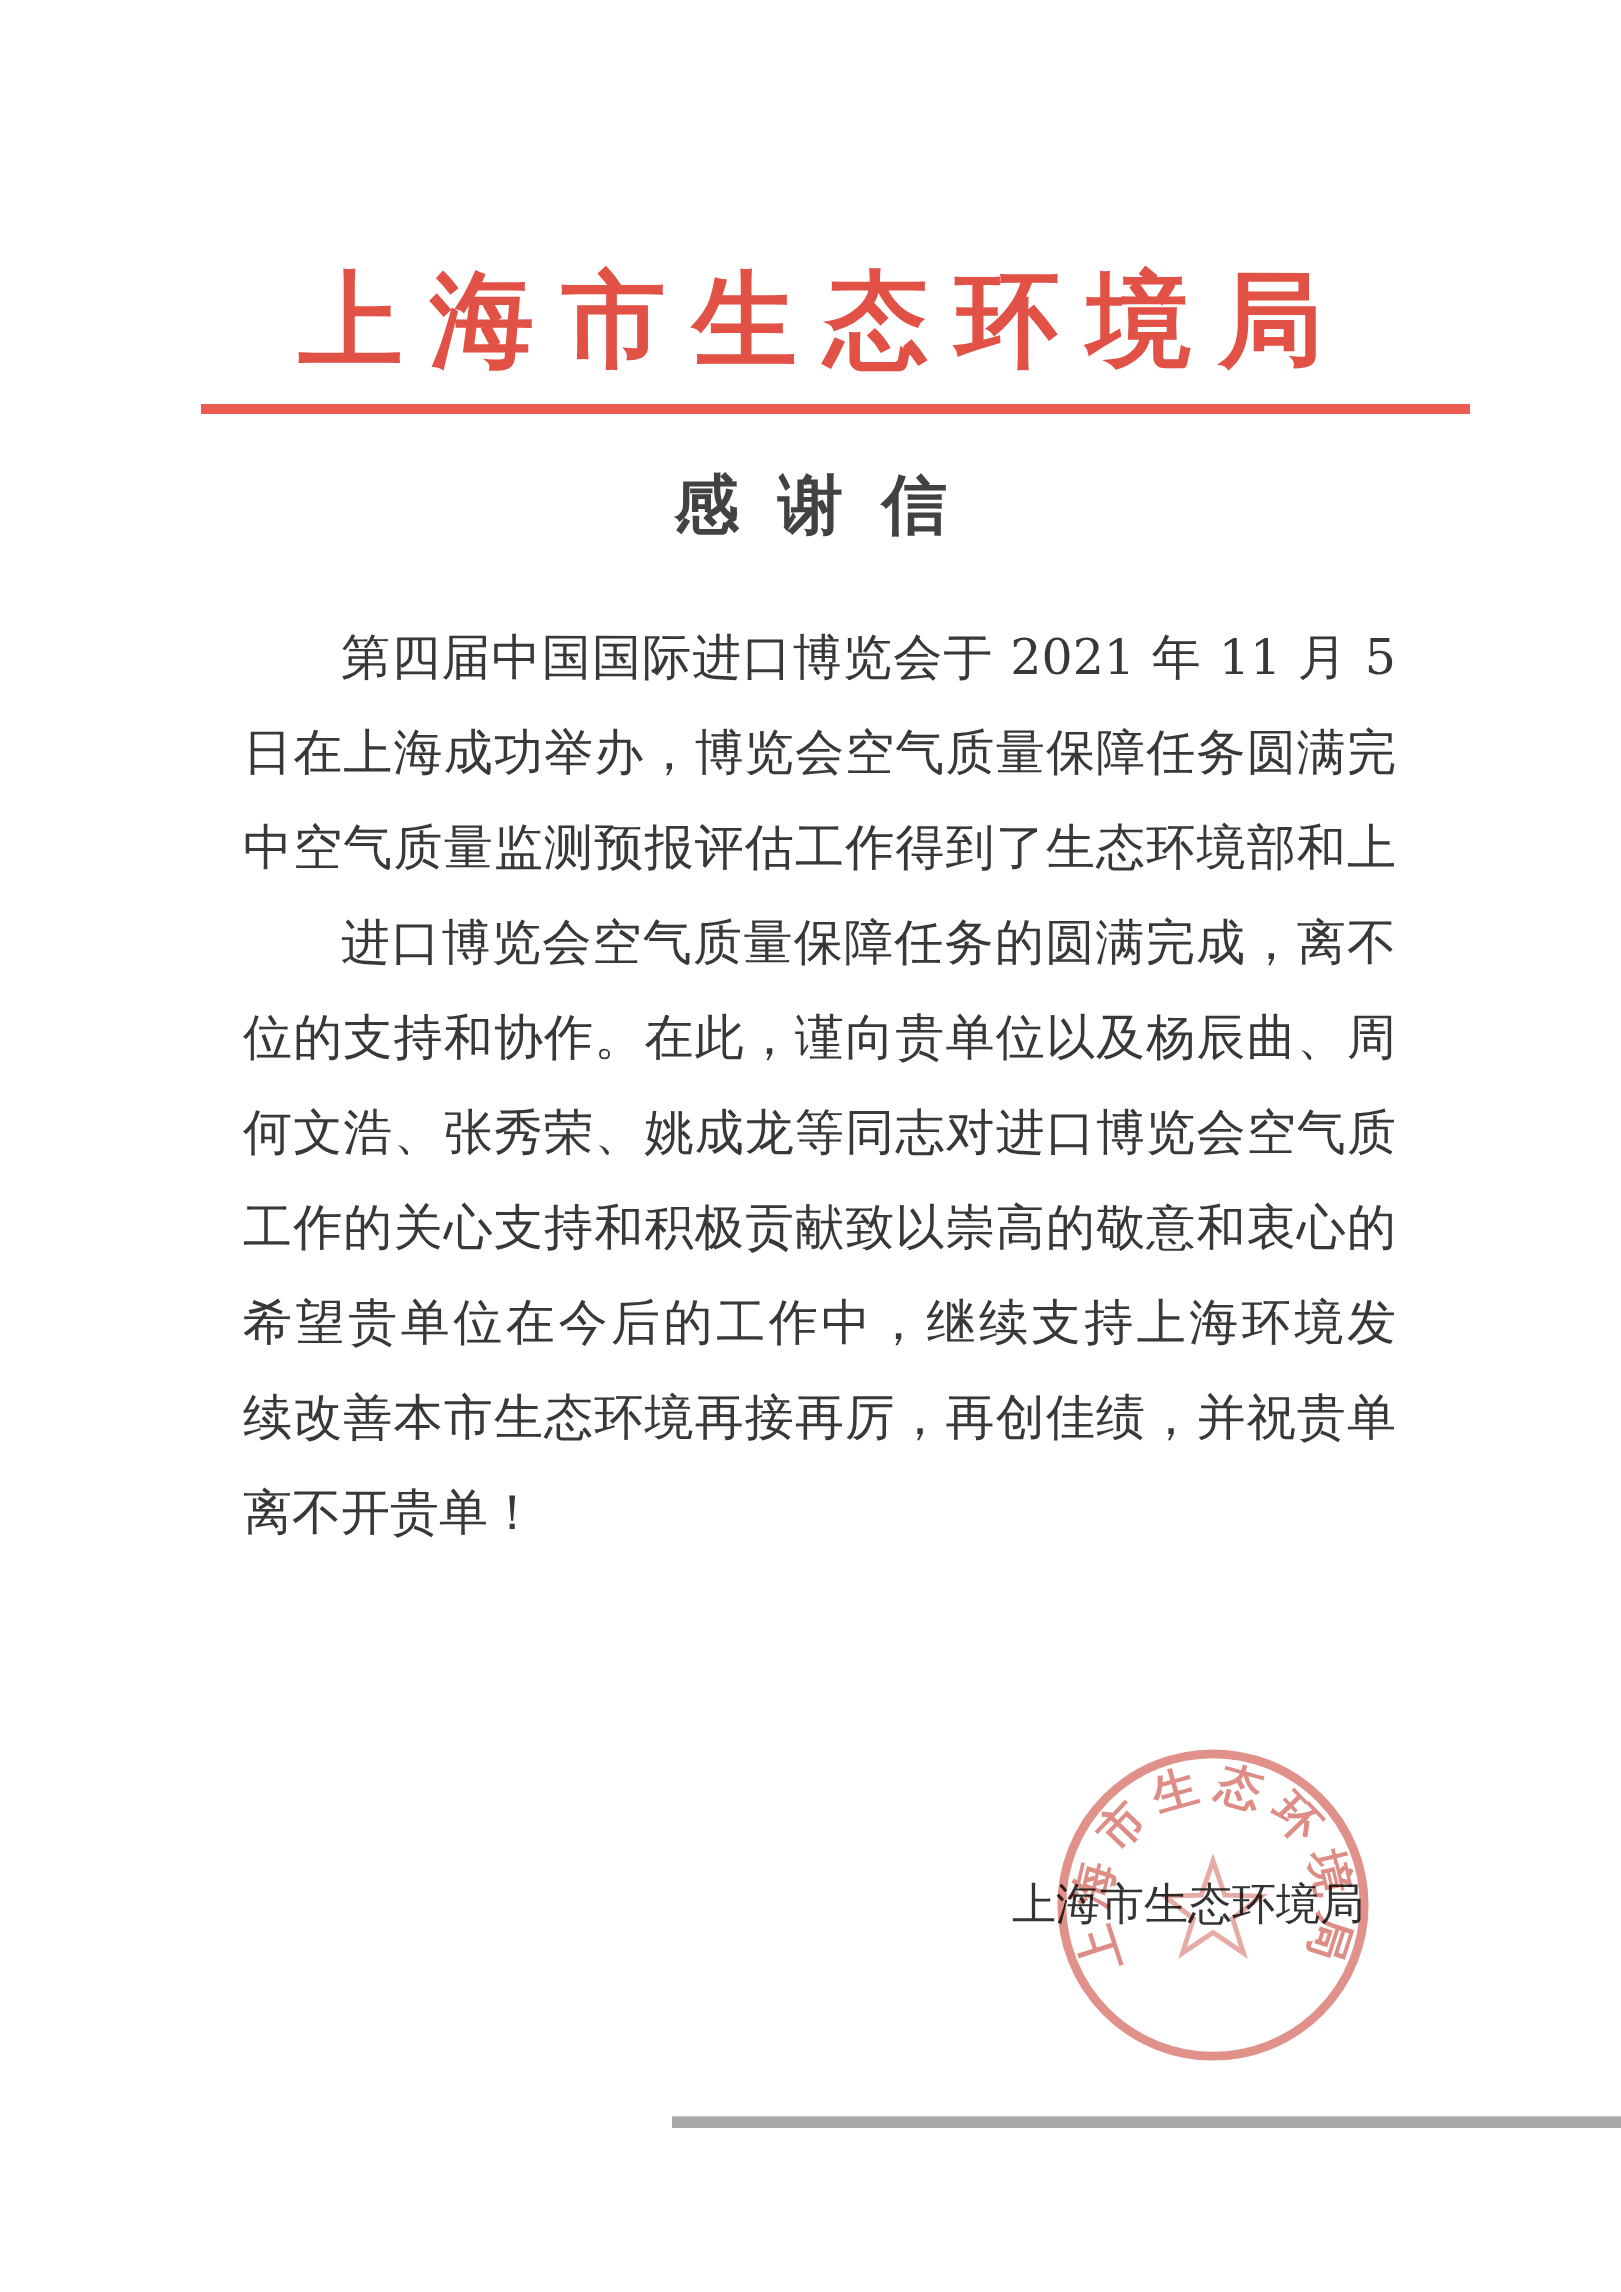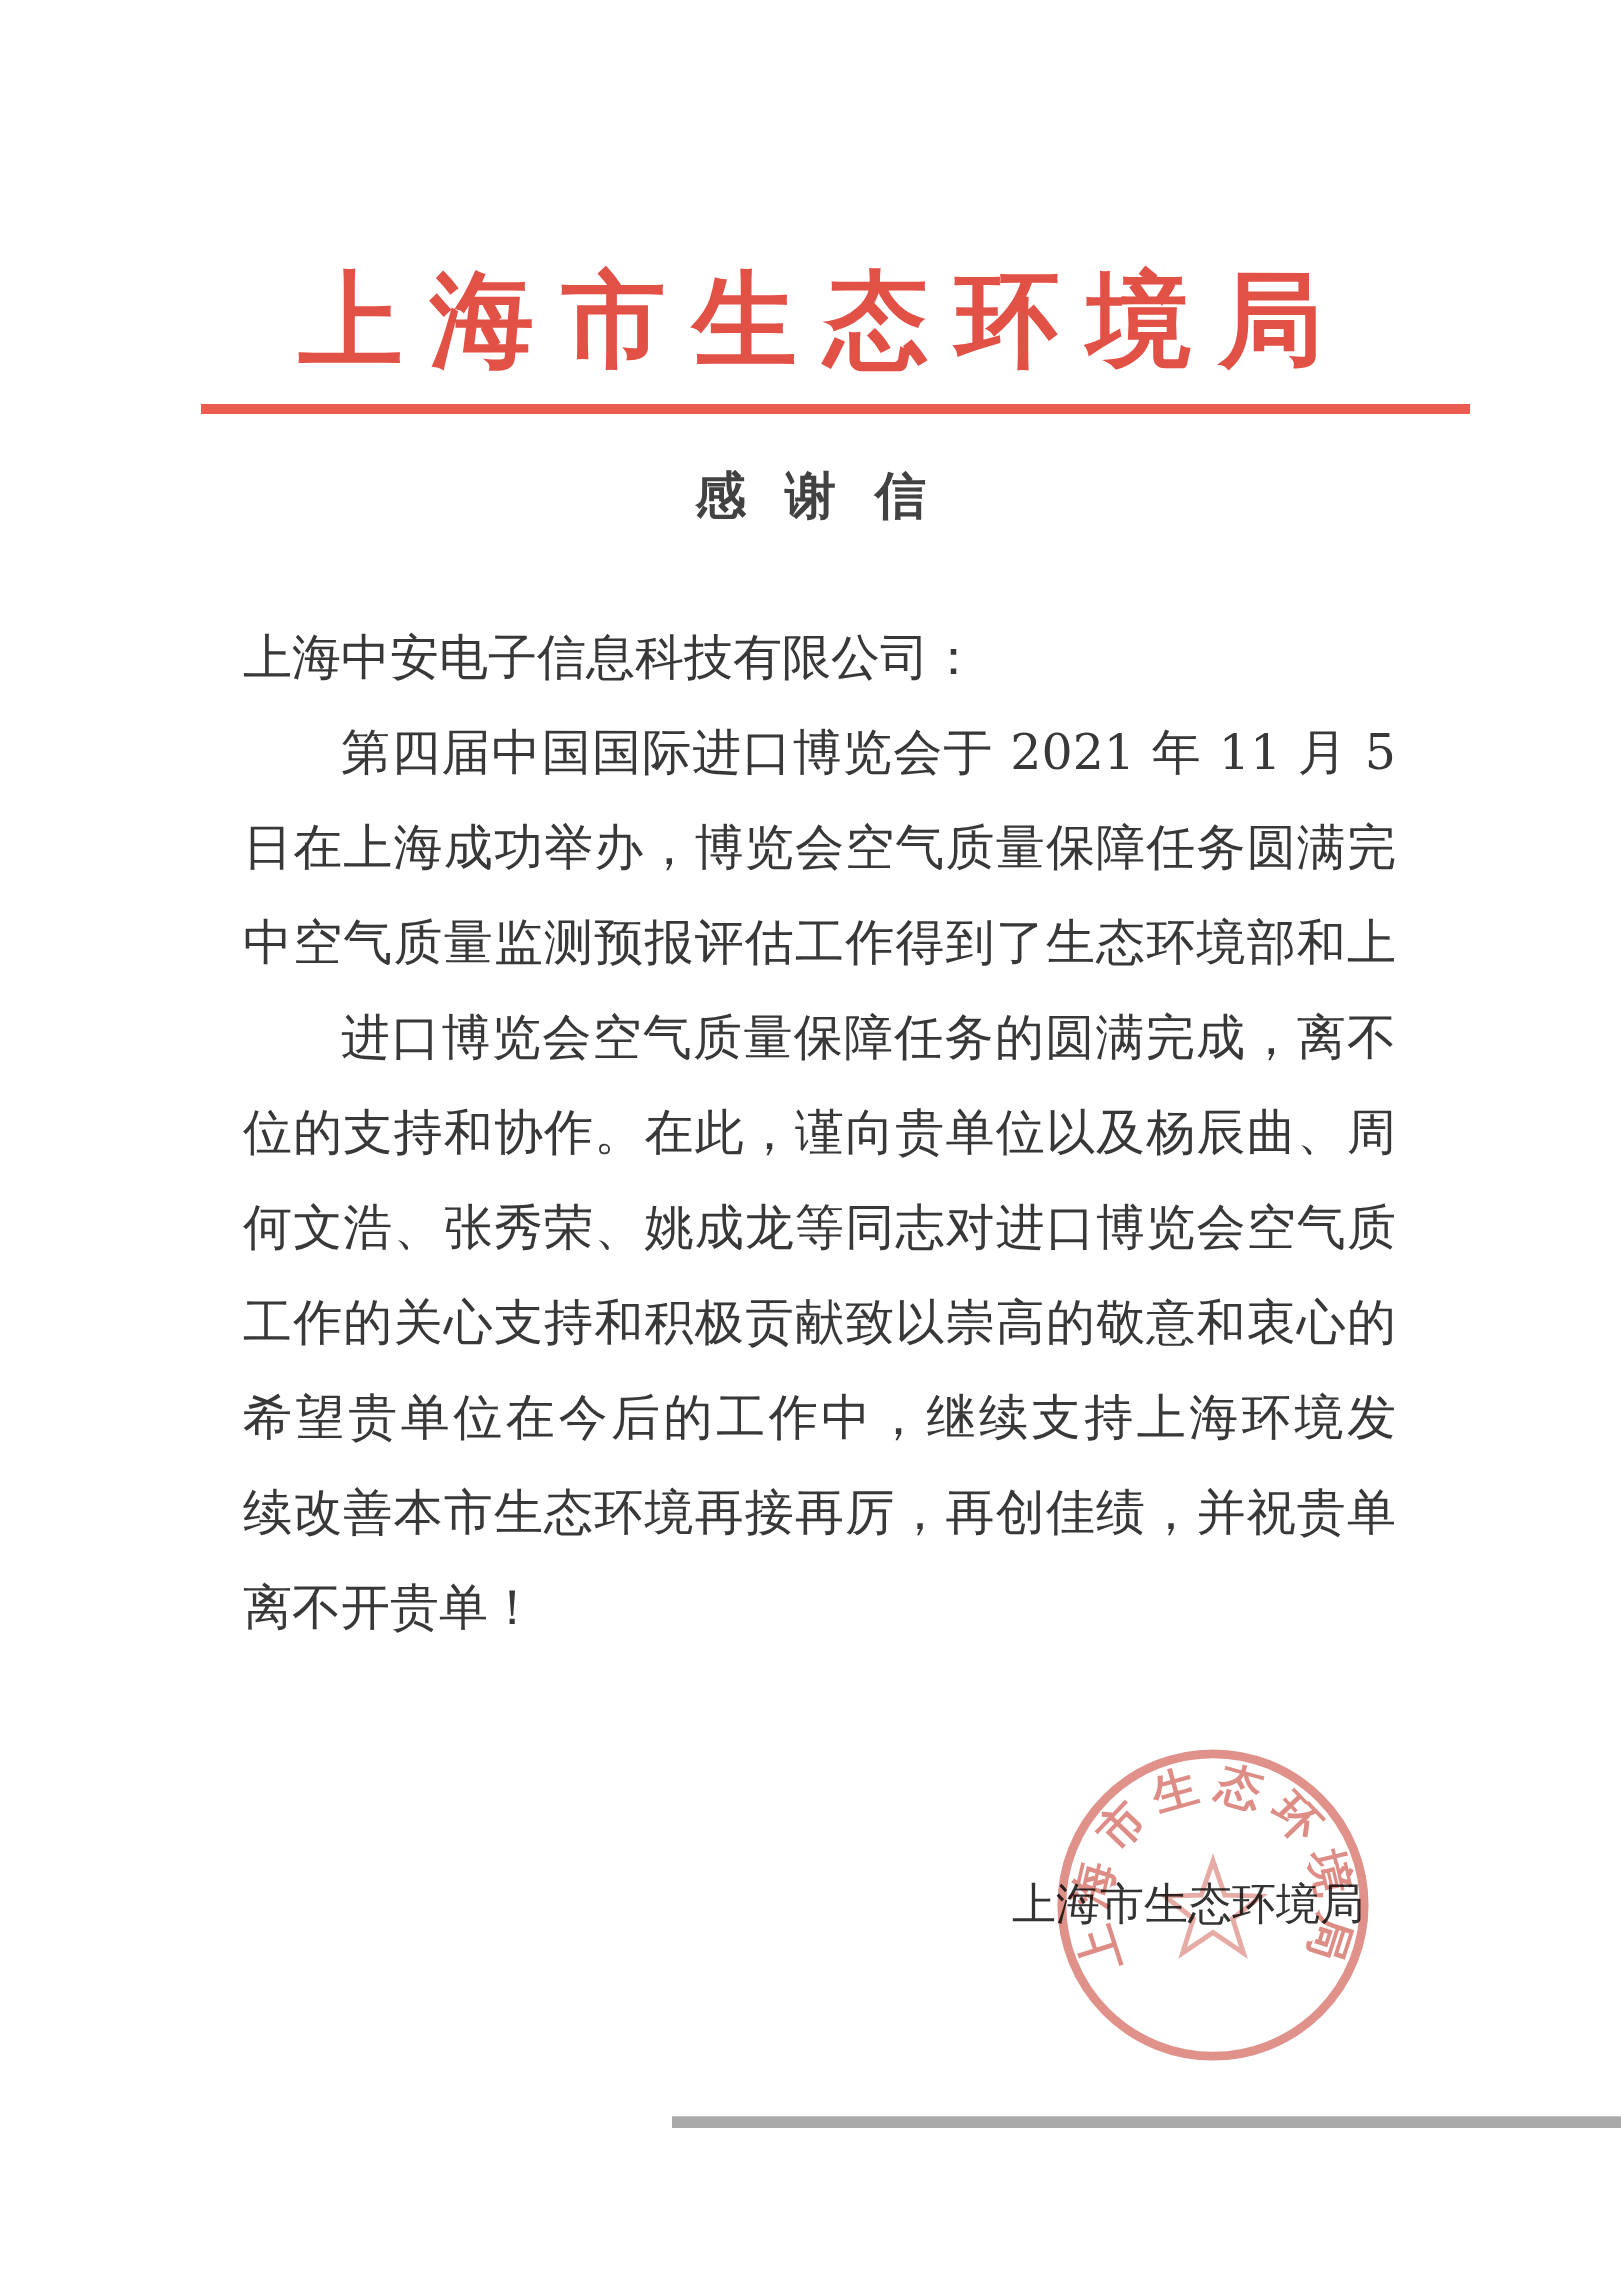--- a/index.html
+++ b/index.html
@@ -33,21 +33,21 @@
     width: 1269px;
     height: 9.8px;
     background: #ea5c50;
   }
   .letter-title {
     position: absolute;
     top: 465px;
     left: 0;
     width: 100%;
     text-align: center;
-    font-size: 51px;
+    font-size: 65px;
     line-height: 1.2;
     font-weight: bold;
     letter-spacing: 39px;
     text-indent: 39px;
     color: #424242;
     white-space: nowrap;
   }
   .body-block {
     position: absolute;
     top: 610px;
@@ -114,21 +114,20 @@
 
 <div class="page">
 
   <div class="letterhead">上海市生态环境局</div>
 
   <div class="red-rule"></div>
 
   <div class="letter-title">感谢信</div>
 
   <div class="body-block">
-    <div class="line">上海中安电子信息科技有限公司：</div>
     <div class="line just indent">第四届中国国际进口博览会于 2021 年 11 月 5 日至 10</div>
     <div class="line just">日在上海成功举办，博览会空气质量保障任务圆满完成，其</div>
     <div class="line just">中空气质量监测预报评估工作得到了生态环境部和上海市</div>
     <div class="line just indent">进口博览会空气质量保障任务的圆满完成，离不开贵单</div>
     <div class="line just">位的支持和协作。在此，谨向贵单位以及杨辰曲、周建武、</div>
     <div class="line just">何文浩、张秀荣、姚成龙等同志对进口博览会空气质量保障</div>
     <div class="line just">工作的关心支持和积极贡献致以崇高的敬意和衷心的感谢！</div>
     <div class="line just">希望贵单位在今后的工作中，继续支持上海环境发展，为持</div>
     <div class="line just">续改善本市生态环境再接再厉，再创佳绩，并祝贵单位事业</div>
     <div class="line">离不开贵单！</div>

